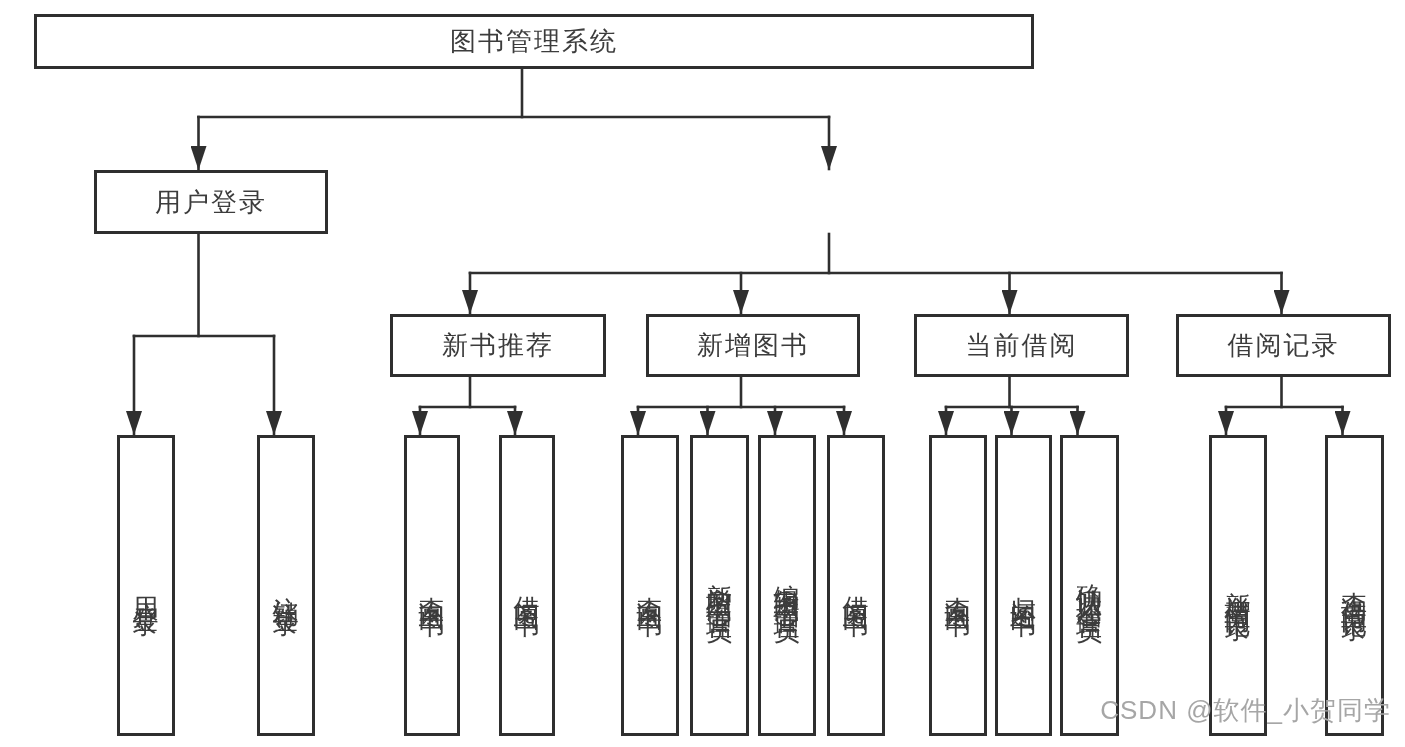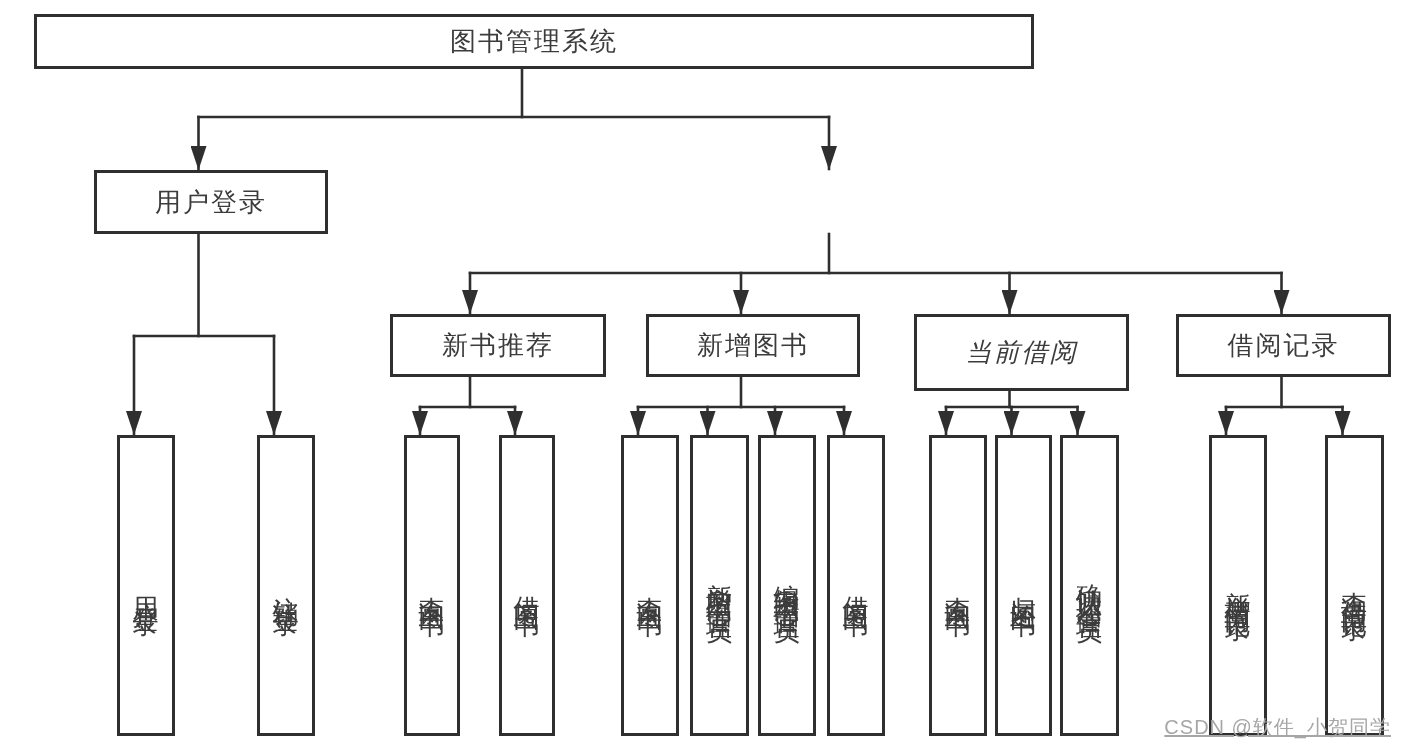--- a/index.html
+++ b/index.html
@@ -43,27 +43,26 @@
     writing-mode: vertical-rl;
     text-orientation: mixed;
     font-size: 26px;
     line-height: 1.08;
     letter-spacing: 5px;
     white-space: nowrap;
   }
   .watermark {
     position: absolute;
     right: 14px;
-    bottom: 6px;
-    font-size: 20px;
+    bottom: 19px;
+    font-size: 26px;
     letter-spacing: 1px;
     color: var(--wm, #a6a6a6);
     z-index: 5;
     white-space: nowrap;
-    text-decoration: underline;
   }
 </style>
 </head>
 <body style="background: rgb(255, 255, 255);">
 
 <div class="stage">
 
   <svg class="connectors" viewBox="0 0 1405 747">
     <defs>
       <marker id="arrow" markerUnits="userSpaceOnUse" viewBox="0 0 24 16" markerWidth="24" markerHeight="16" refX="23" refY="8" orient="auto">
@@ -133,21 +132,21 @@
   <div class="box h" style="left:82px; top:170px; width:234px; height:64px;">
     <span>用户登录</span>
   </div>
 
   <div class="box h" style="left:378px; top:314px; width:216px; height:63px;">
     <span>新书推荐</span>
   </div>
   <div class="box h" style="left:634px; top:314px; width:214px; height:63px;">
     <span>新增图书</span>
   </div>
-  <div class="box h" style="left:902px; top:314px; width:215px; height:77px;font-style:italic;">
+  <div class="box h" style="left:902px; top:314px; width:215px; height:63px;">
     <span>当前借阅</span>
   </div>
   <div class="box h" style="left:1164px; top:314px; width:215px; height:63px;">
     <span>借阅记录</span>
   </div>
 
   <div class="box v" style="left:105px; top:435px; width:58px; height:301px;">
     <span>用户登录</span>
   </div>
   <div class="box v" style="left:245px; top:435px; width:58px; height:301px;">

